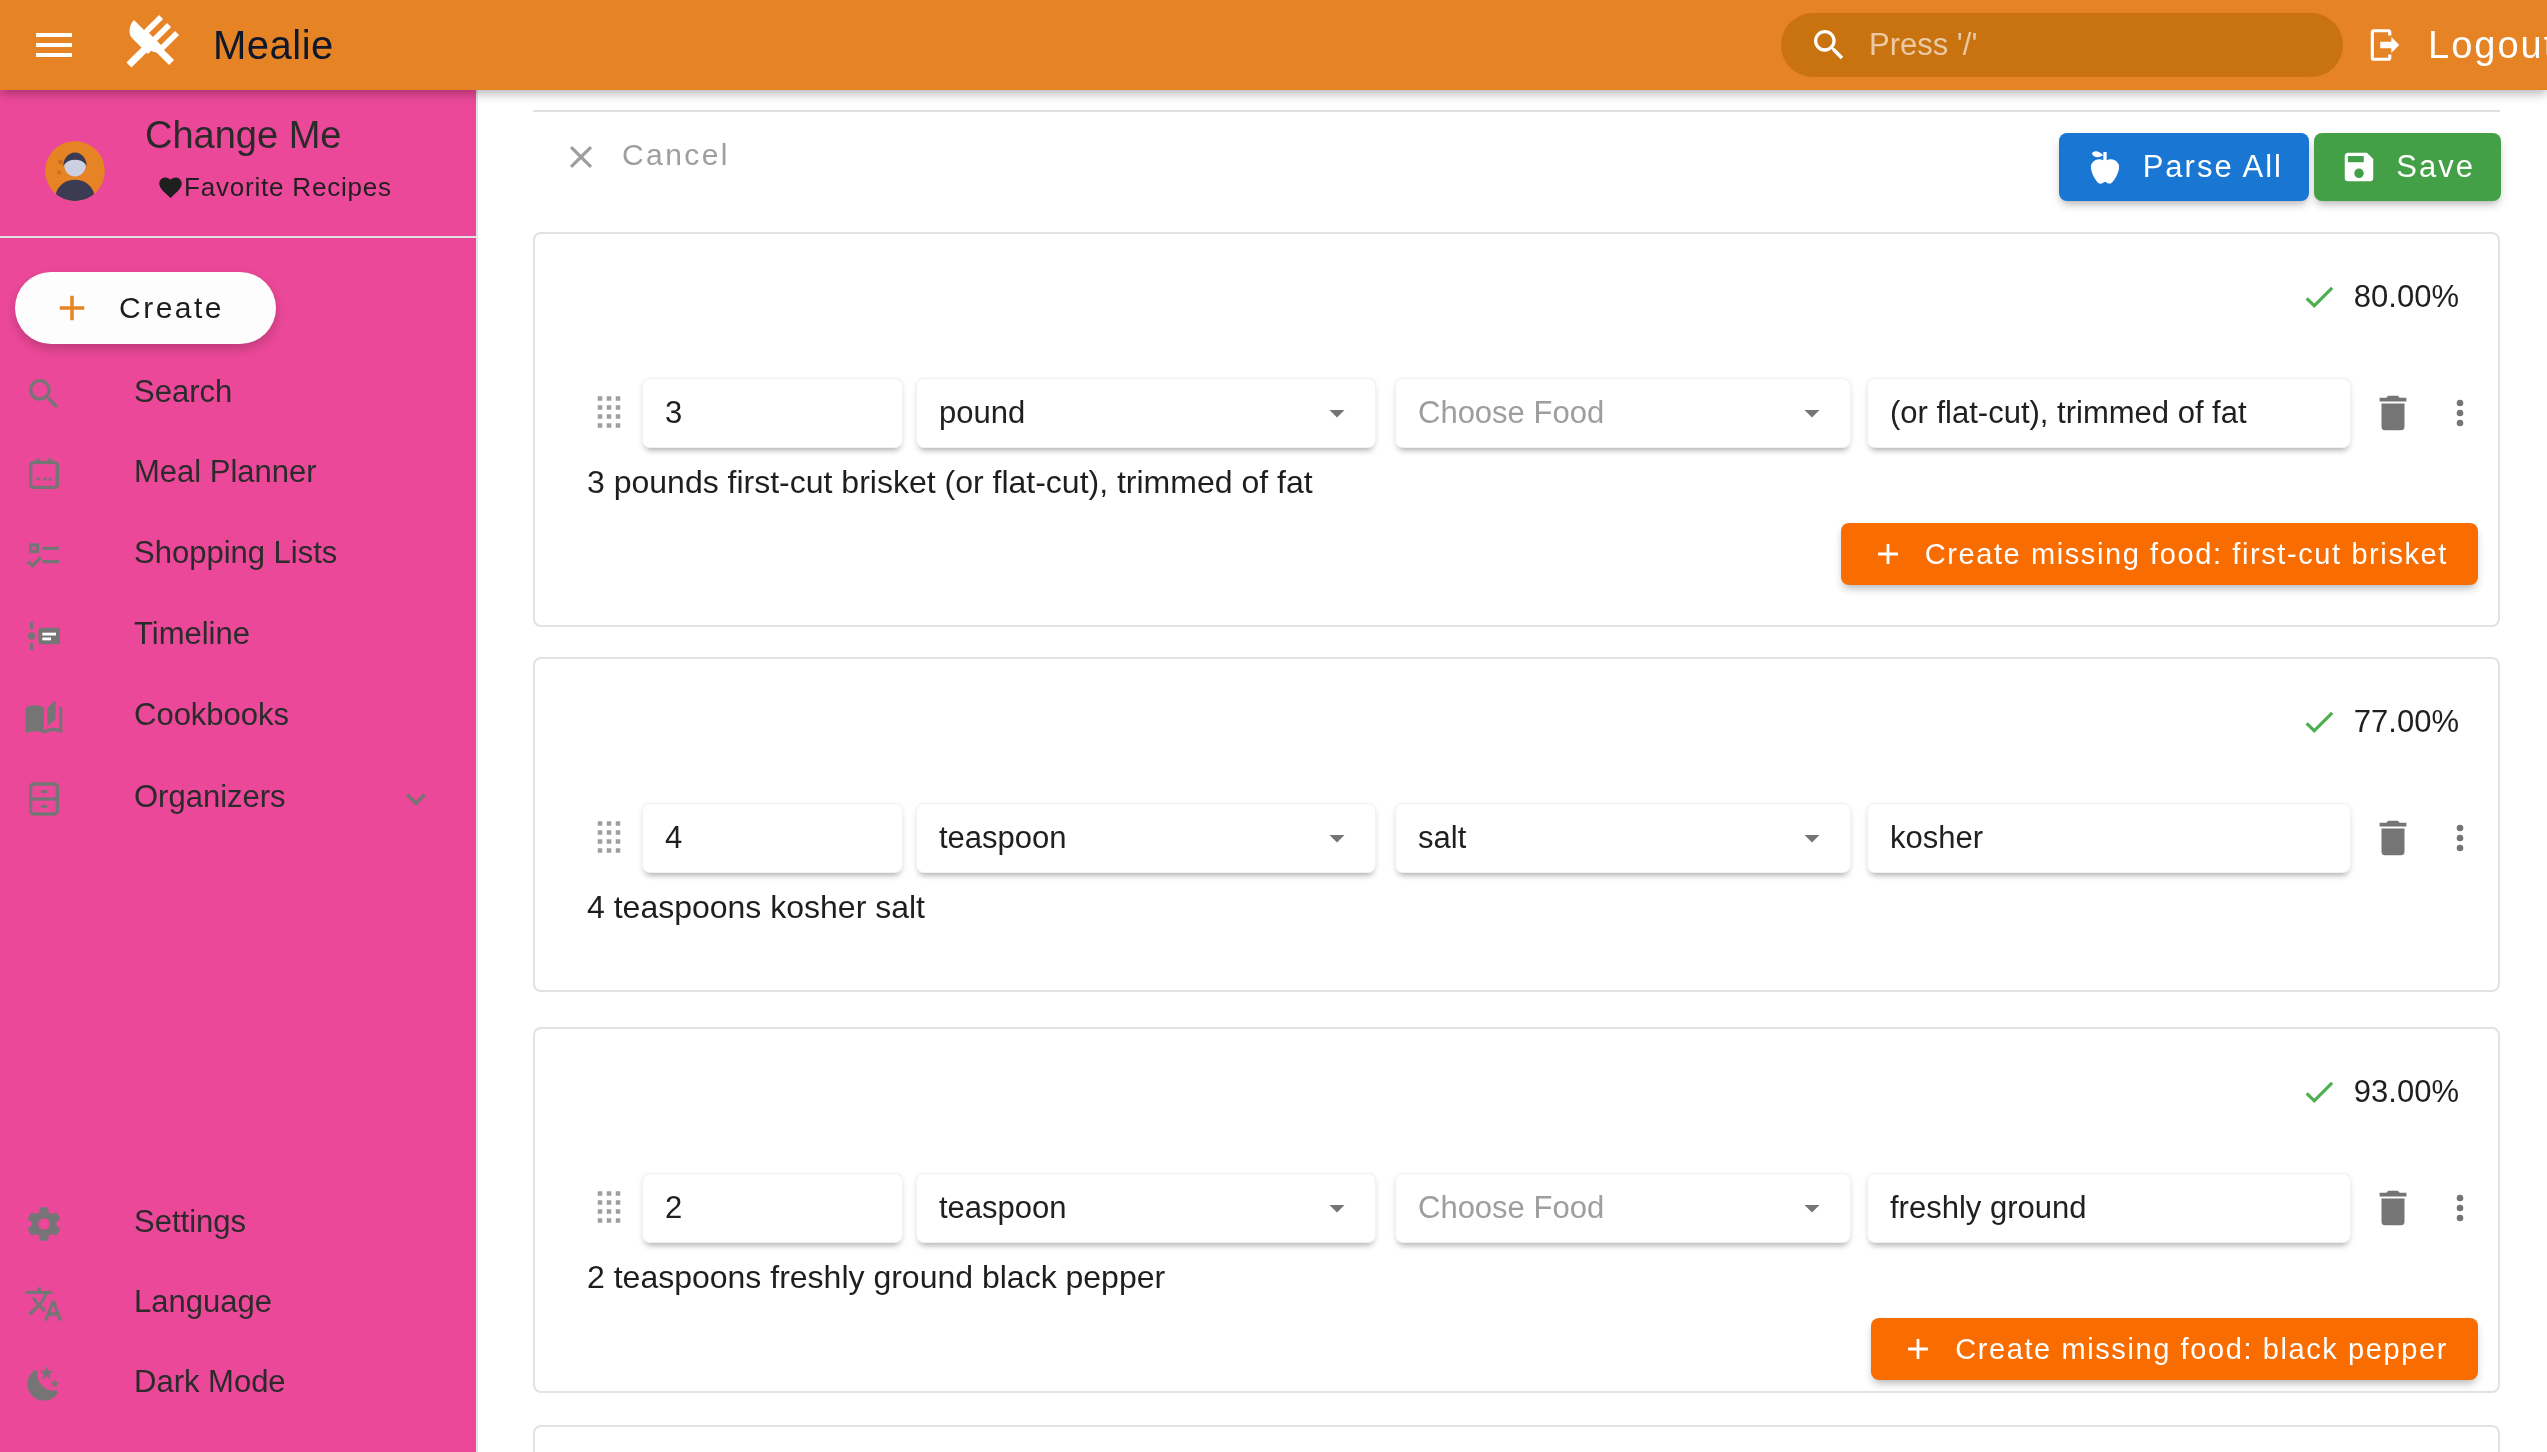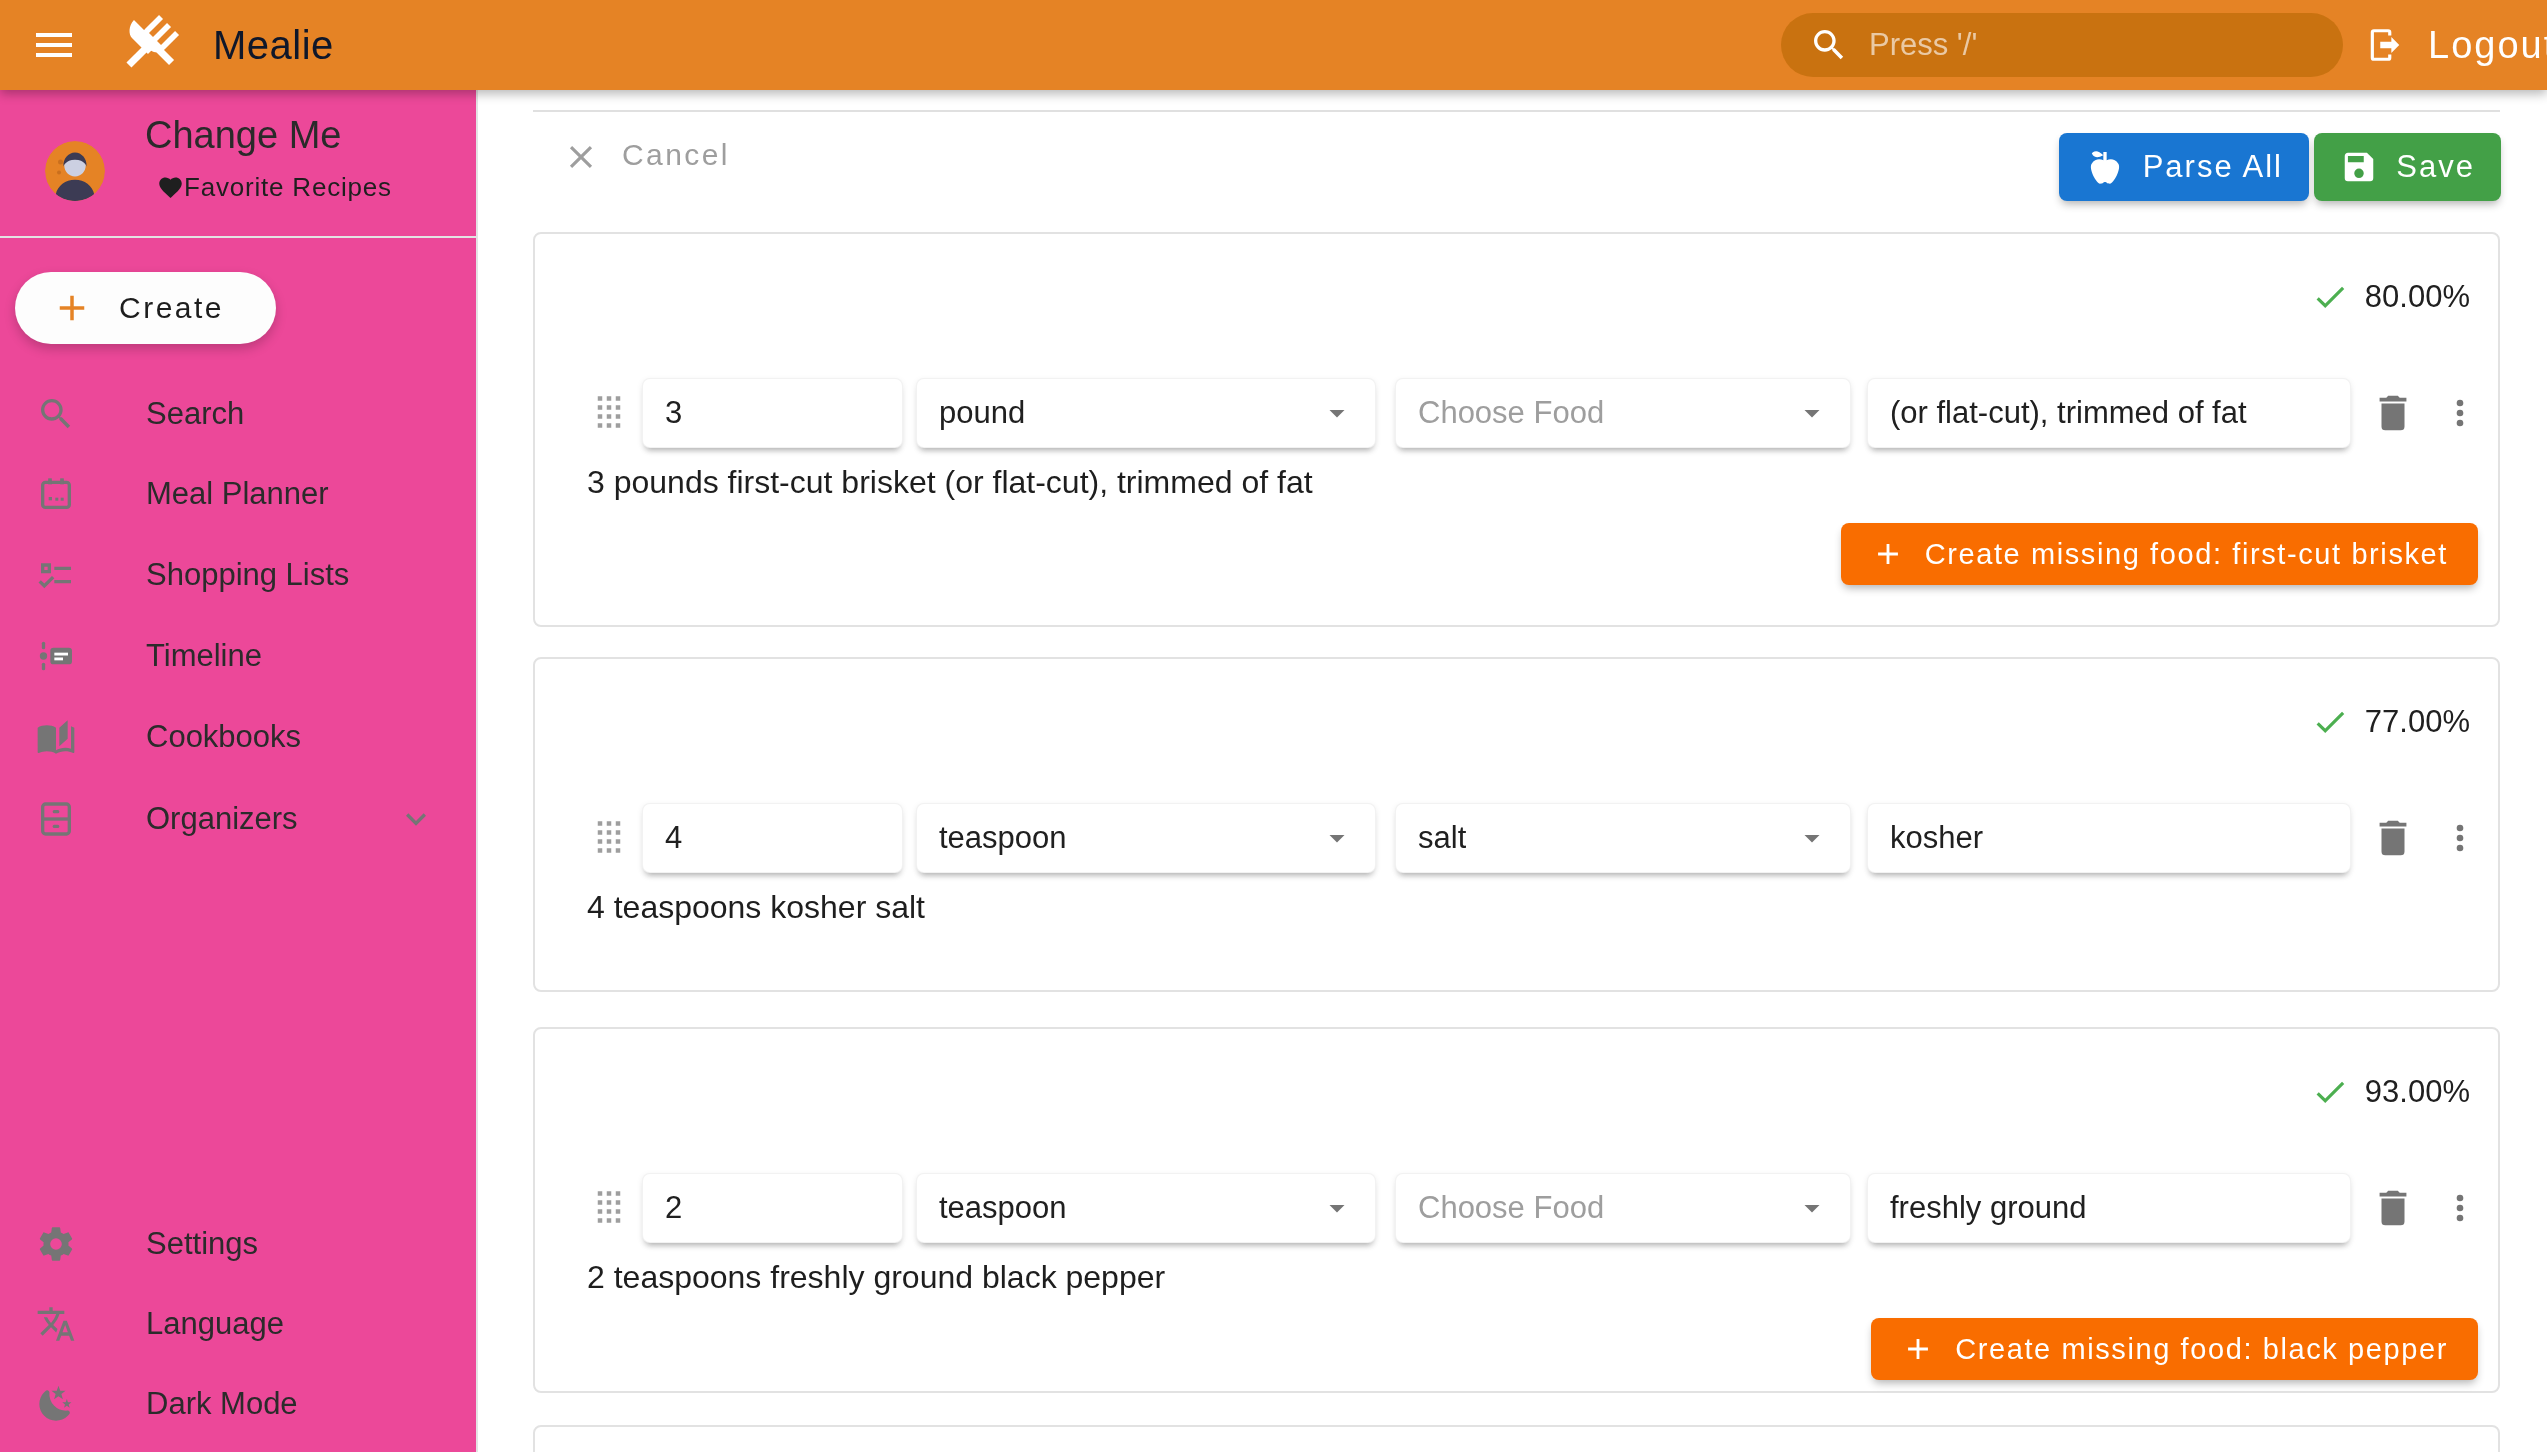--- a/index.html
+++ b/index.html
@@ -37,21 +37,21 @@
   .fav-row span { font-size:26px; font-weight:500; letter-spacing:0.8px; color:#1f1f1f; }
   .side-divider { position:absolute; left:0; top:146px; width:476px; height:2px; background:#E3E3E3; }
 
   .create-btn { position:absolute; left:15px; top:182px; width:261px; height:72px;
     border-radius:36px; background:#fdfdfd; box-shadow:0 5px 12px rgba(0,0,0,.20);
     display:flex; align-items:center; padding-left:36px; gap:26px; cursor:pointer; }
   .create-btn .ic { width:42px; height:42px; color:#E58325; }
   .create-btn span { font-size:30px; font-weight:500; letter-spacing:2.5px; color:#1d1d1d; }
 
   .nav-item { position:absolute; left:0; width:476px; height:80px; display:flex;
-    align-items:center; padding-left:36px; cursor:pointer; }
+    align-items:flex-start; padding-left:24px; cursor:pointer; }
   .nav-item .ic { width:40px; height:40px; color:#757575; flex:none; }
   .nav-item .lbl { margin-left:70px; font-size:31px; color:#2b2b2b; }
   .nav-item .chev { margin-left:auto; margin-right:40px; width:40px; height:40px; color:#757575; }
 
   
   .main { position:absolute; left:478px; top:90px; width:2070px; height:1363px;
     overflow:hidden; background:#fff; }
   .top-line { position:absolute; left:55px; top:20px; width:1967px; height:2px; background:#E0E0E0; }
   .cancel-btn { position:absolute; left:84px; top:48px; height:70px; display:flex;
     align-items:flex-start; gap:22px; color:#9E9E9E; cursor:pointer; }
@@ -67,21 +67,21 @@
   .save-btn { right:47px; background:#43A047; }
   .save-btn .ic { width:38px; height:38px; }
 
   .card { position:absolute; left:55px; width:1967px; background:#fff;
     border:2px solid #E2E2E2; border-radius:8px; }
   .card-1 { top:142px; height:395px; }
   .card-2 { top:567px; height:335px; }
   .card-3 { top:937px; height:366px; }
   .card-4 { top:1335px; height:139px; }
 
-  .confidence { position:absolute; top:44px; right:28px; display:flex; align-items:center; gap:16px;text-align:center; }
+  .confidence { position:absolute; top:44px; right:39px; display:flex; align-items:center; gap:16px;text-align:center; }
   .confidence .ic { width:38px; height:38px; color:#4CAF50; }
   .confidence span { font-size:31px; color:#202020; }
 
   .drag-handle { position:absolute; left:47px; top:151px; width:54px; height:54px;
     color:#9E9E9E; cursor:grab; }
 
   .fld { position:absolute; top:144px; height:70px; background:#fff; border-radius:8px;
     border:1px solid rgba(0,0,0,.05);
     box-shadow:0 6px 6px -4px rgba(0,0,0,.28), 0 2px 6px rgba(0,0,0,.08);
     display:flex; align-items:center; padding:0 22px; font-size:31px; color:#202020; }

